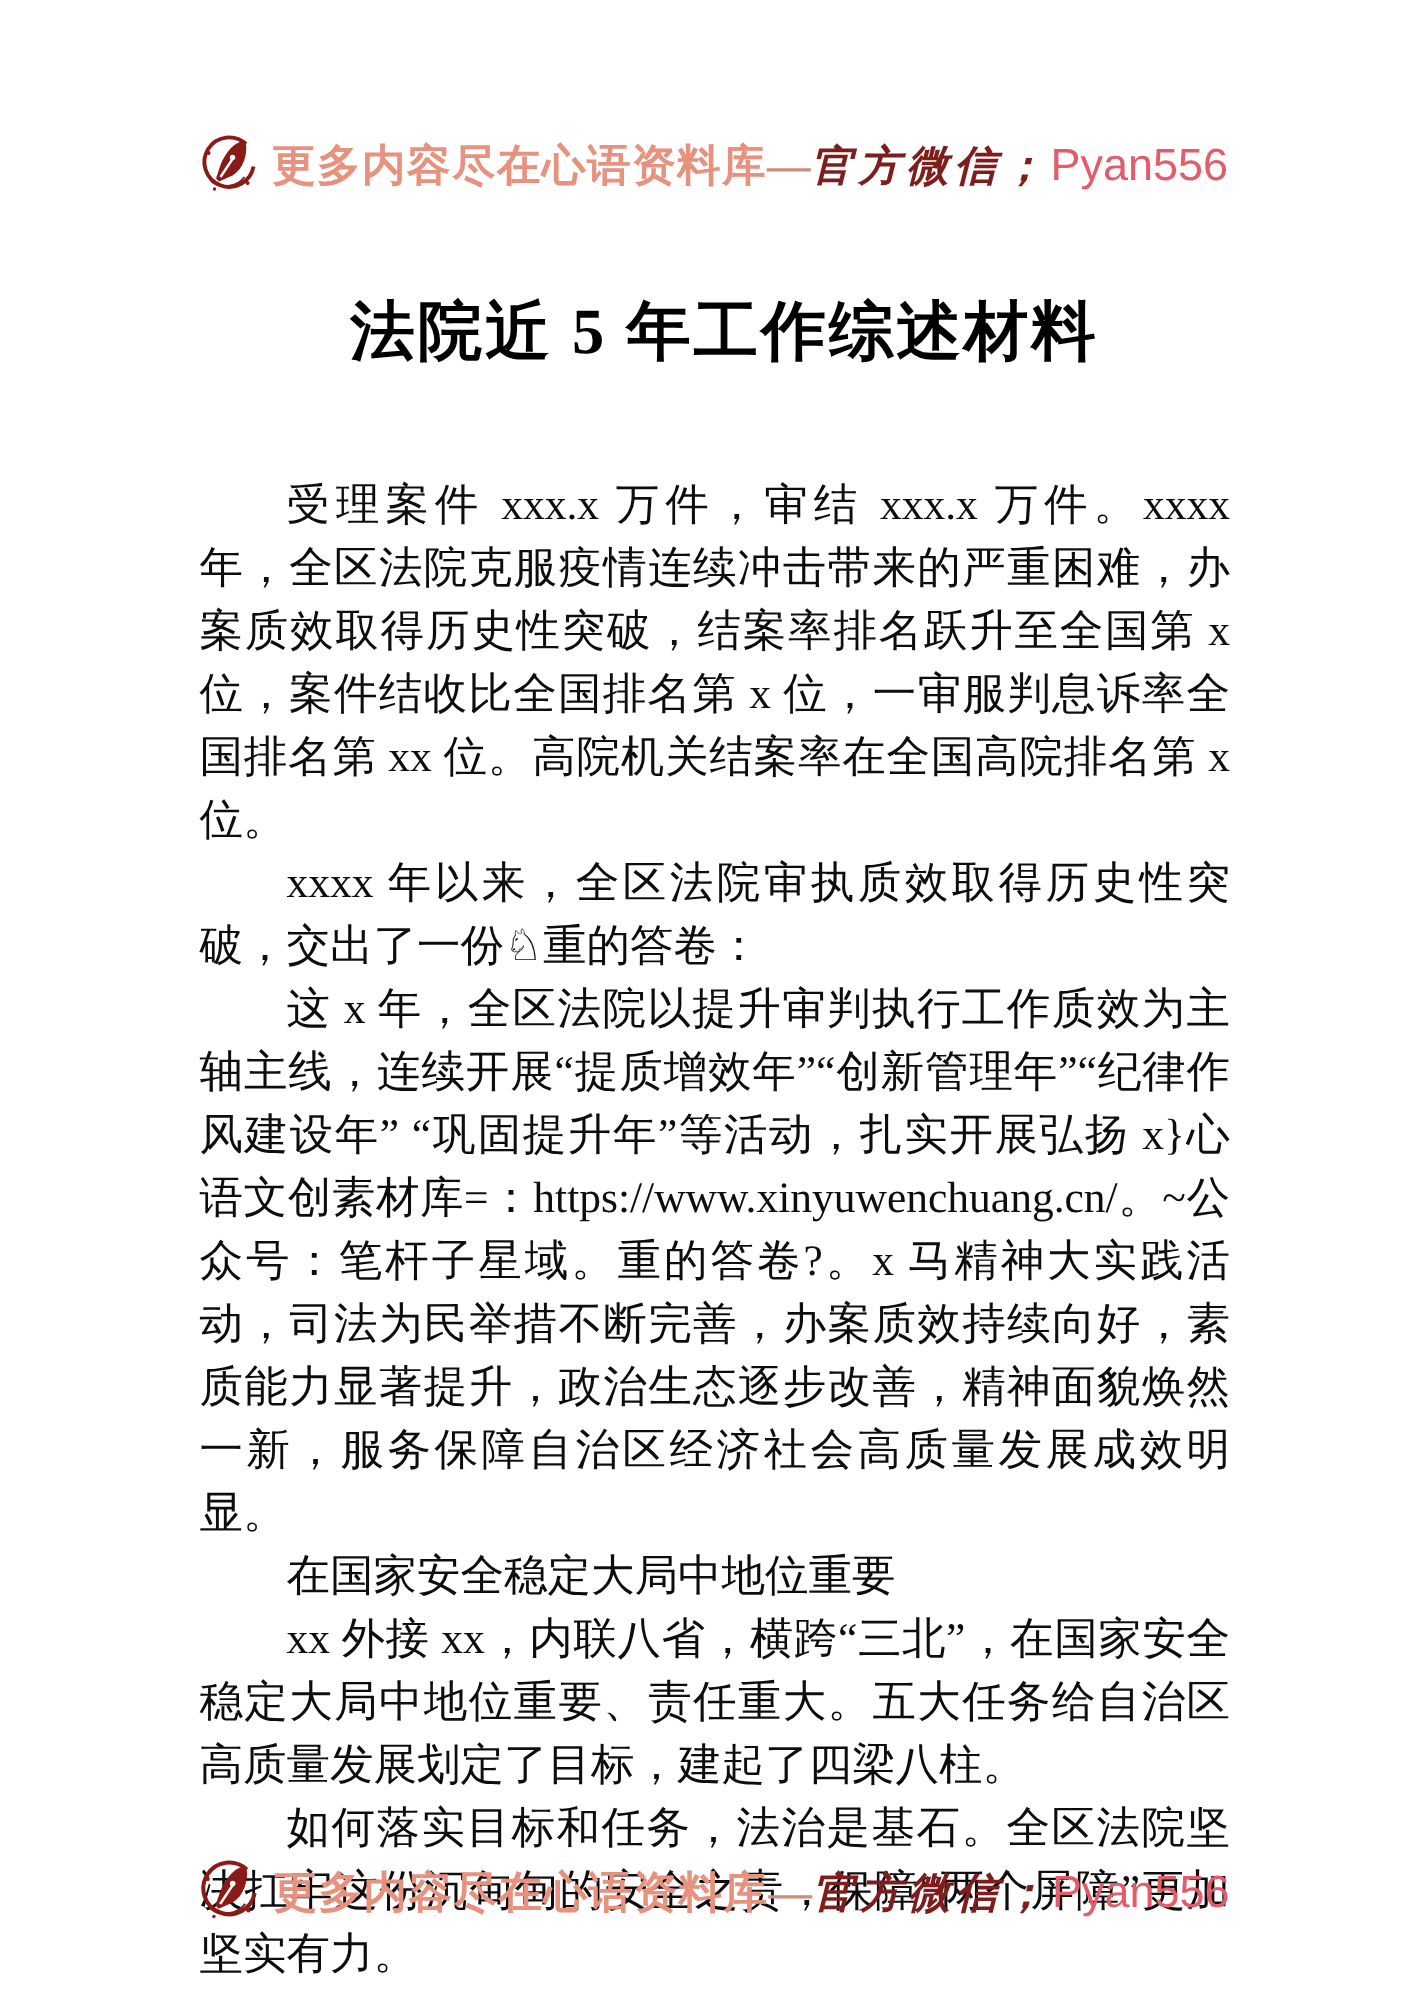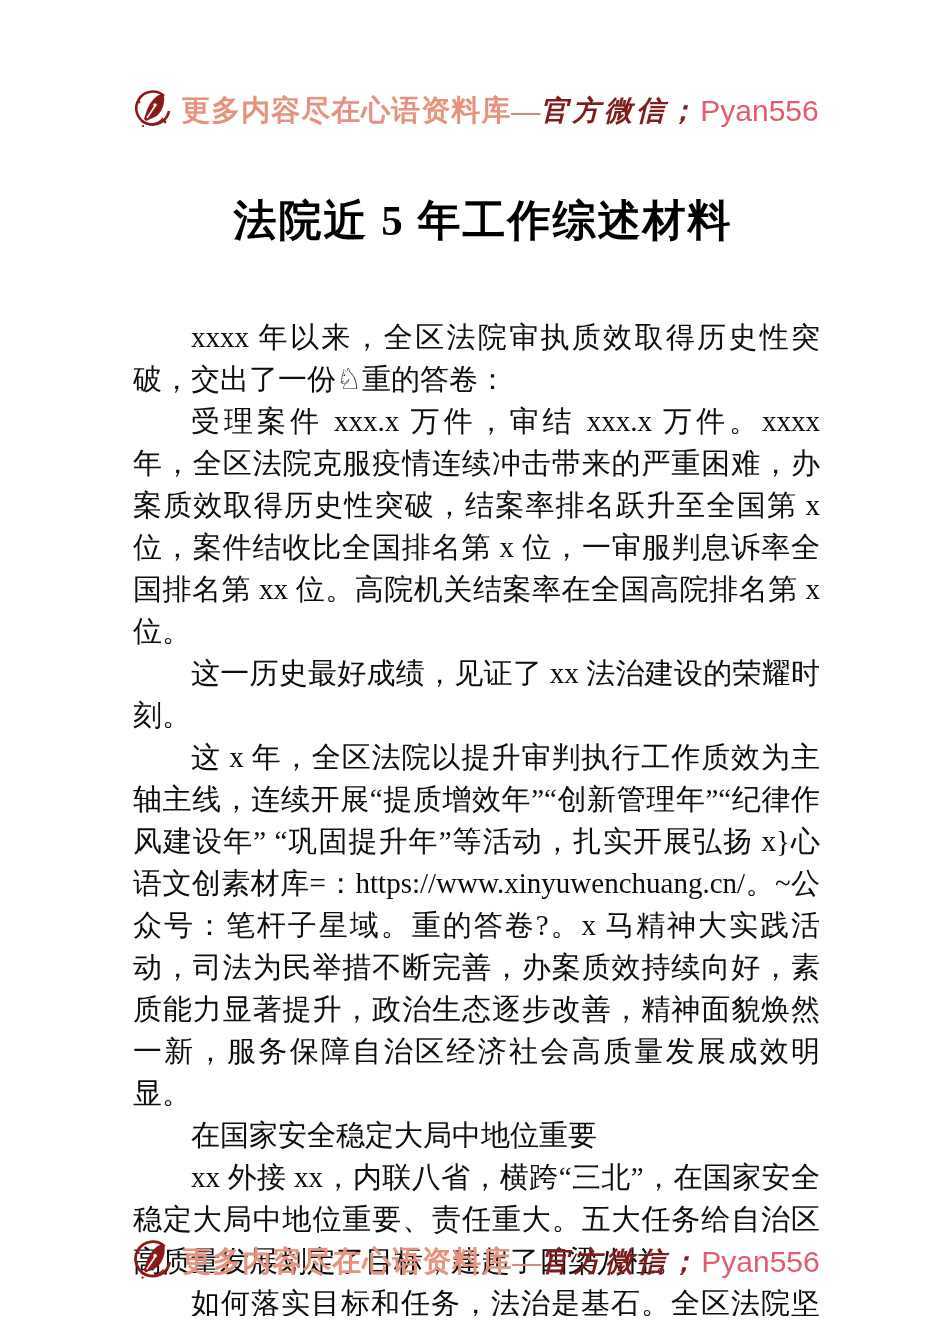--- a/index.html
+++ b/index.html
@@ -79,23 +79,22 @@
     </span>
     <span class="wm-brand">更多内容尽在心语资料库</span>
       <span class="wm-dash">—</span>
       <span class="wm-wechat">官方微信；</span>
       <span class="wm-id">Pyan556</span>
   </div>
 
   <h1 class="doc-title">法院近 5 年工作综述材料</h1>
 
   <div class="doc-body">
+    <p>受理案件 xxx.x 万件，审结 xxx.x 万件。xxxx 年，全区法院克服疫情连续冲击带来的严重困难，办案质效取得历史性突破，结案率排名跃升至全国第 x 位，案件结收比全国排名第 x 位，一审服判息诉率全国排名第 xx 位。高院机关结案率在全国高院排名第 x 位。</p>
     <p>xxxx 年以来，全区法院审执质效取得历史性突破，交出了一份♘重的答卷：</p>
-    <p>受理案件 xxx.x 万件，审结 xxx.x 万件。xxxx 年，全区法院克服疫情连续冲击带来的严重困难，办案质效取得历史性突破，结案率排名跃升至全国第 x 位，案件结收比全国排名第 x 位，一审服判息诉率全国排名第 xx 位。高院机关结案率在全国高院排名第 x 位。</p>
-    <p>这一历史最好成绩，见证了 xx 法治建设的荣耀时刻。</p>
     <p>这 x 年，全区法院以提升审判执行工作质效为主轴主线，连续开展“提质增效年”“创新管理年”“纪律作风建设年” “巩固提升年”等活动，扎实开展弘扬 x}心语文创素材库=：https://www.xinyuwenchuang.cn/。~公众号：笔杆子星域。重的答卷?。x 马精神大实践活动，司法为民举措不断完善，办案质效持续向好，素质能力显著提升，政治生态逐步改善，精神面貌焕然一新，服务保障自治区经济社会高质量发展成效明显。</p>
     <p>在国家安全稳定大局中地位重要</p>
     <p>xx 外接 xx，内联八省，横跨“三北”，在国家安全稳定大局中地位重要、责任重大。五大任务给自治区高质量发展划定了目标，建起了四梁八柱。</p>
     <p>如何落实目标和任务，法治是基石。全区法院坚决扛牢这份沉甸甸的安全之责，保障“两个屏障”更加坚实有力。</p>
   </div>
 
   <div class="watermark footer">
     <span class="wm-logo">
       <svg width="44" height="48" viewBox="0 0 42 46">
         <g fill="none" stroke="#8A1A18">

